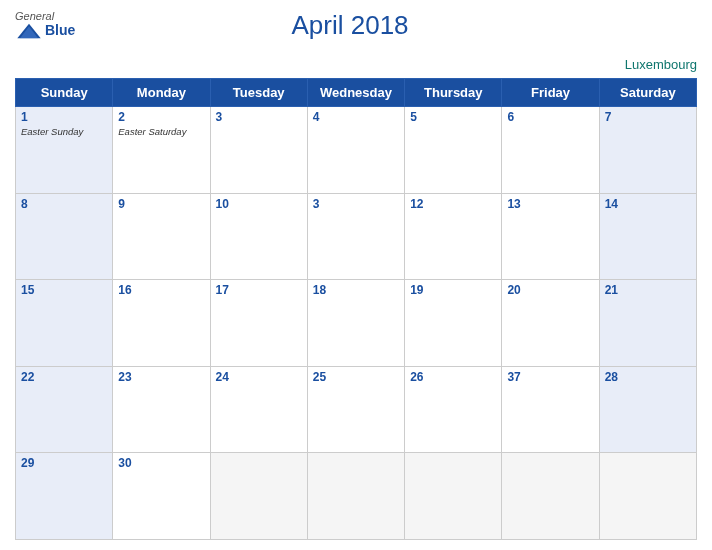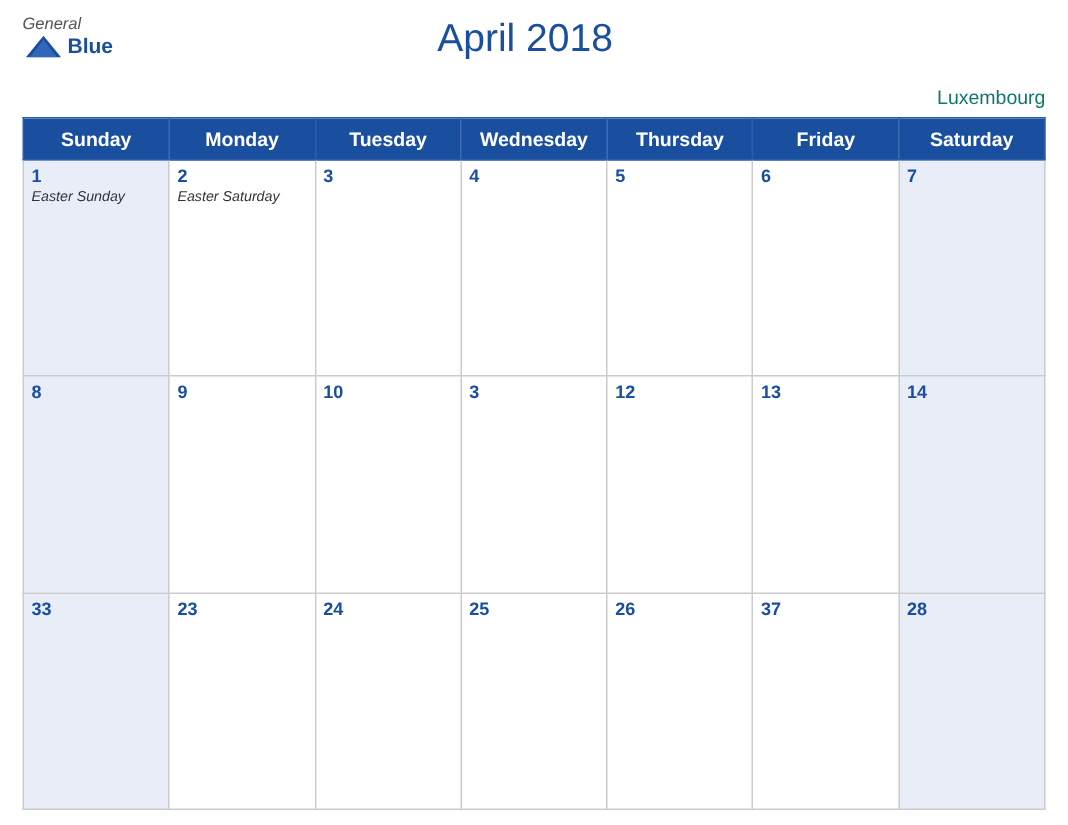--- a/index.html
+++ b/index.html
@@ -191,35 +191,71 @@
         </td>
         <td>
           <span class="day-number">13</span>
         </td>
         <td class="saturday">
           <span class="day-number">14</span>
         </td>
       </tr>
       <tr>
         <td class="sunday">
-          <span class="day-number">33</span>
+          <span class="day-number">15</span>
+        </td>
+        <td>
+          <span class="day-number">16</span>
+        </td>
+        <td>
+          <span class="day-number">17</span>
+        </td>
+        <td>
+          <span class="day-number">18</span>
+        </td>
+        <td>
+          <span class="day-number">19</span>
+        </td>
+        <td>
+          <span class="day-number">20</span>
+        </td>
+        <td class="saturday">
+          <span class="day-number">21</span>
+        </td>
+      </tr>
+      <tr>
+        <td class="sunday">
+          <span class="day-number">22</span>
         </td>
         <td>
           <span class="day-number">23</span>
         </td>
         <td>
           <span class="day-number">24</span>
         </td>
         <td>
           <span class="day-number">25</span>
         </td>
         <td>
           <span class="day-number">26</span>
         </td>
         <td>
           <span class="day-number">37</span>
         </td>
         <td class="saturday">
           <span class="day-number">28</span>
         </td>
+      </tr>
+      <tr>
+        <td class="sunday">
+          <span class="day-number">29</span>
+        </td>
+        <td>
+          <span class="day-number">30</span>
+        </td>
+        <td class="empty-cell"></td>
+        <td class="empty-cell"></td>
+        <td class="empty-cell"></td>
+        <td class="empty-cell"></td>
+        <td class="empty-cell"></td>
       </tr>
     </tbody>
 </table>
 
 </body></html>

